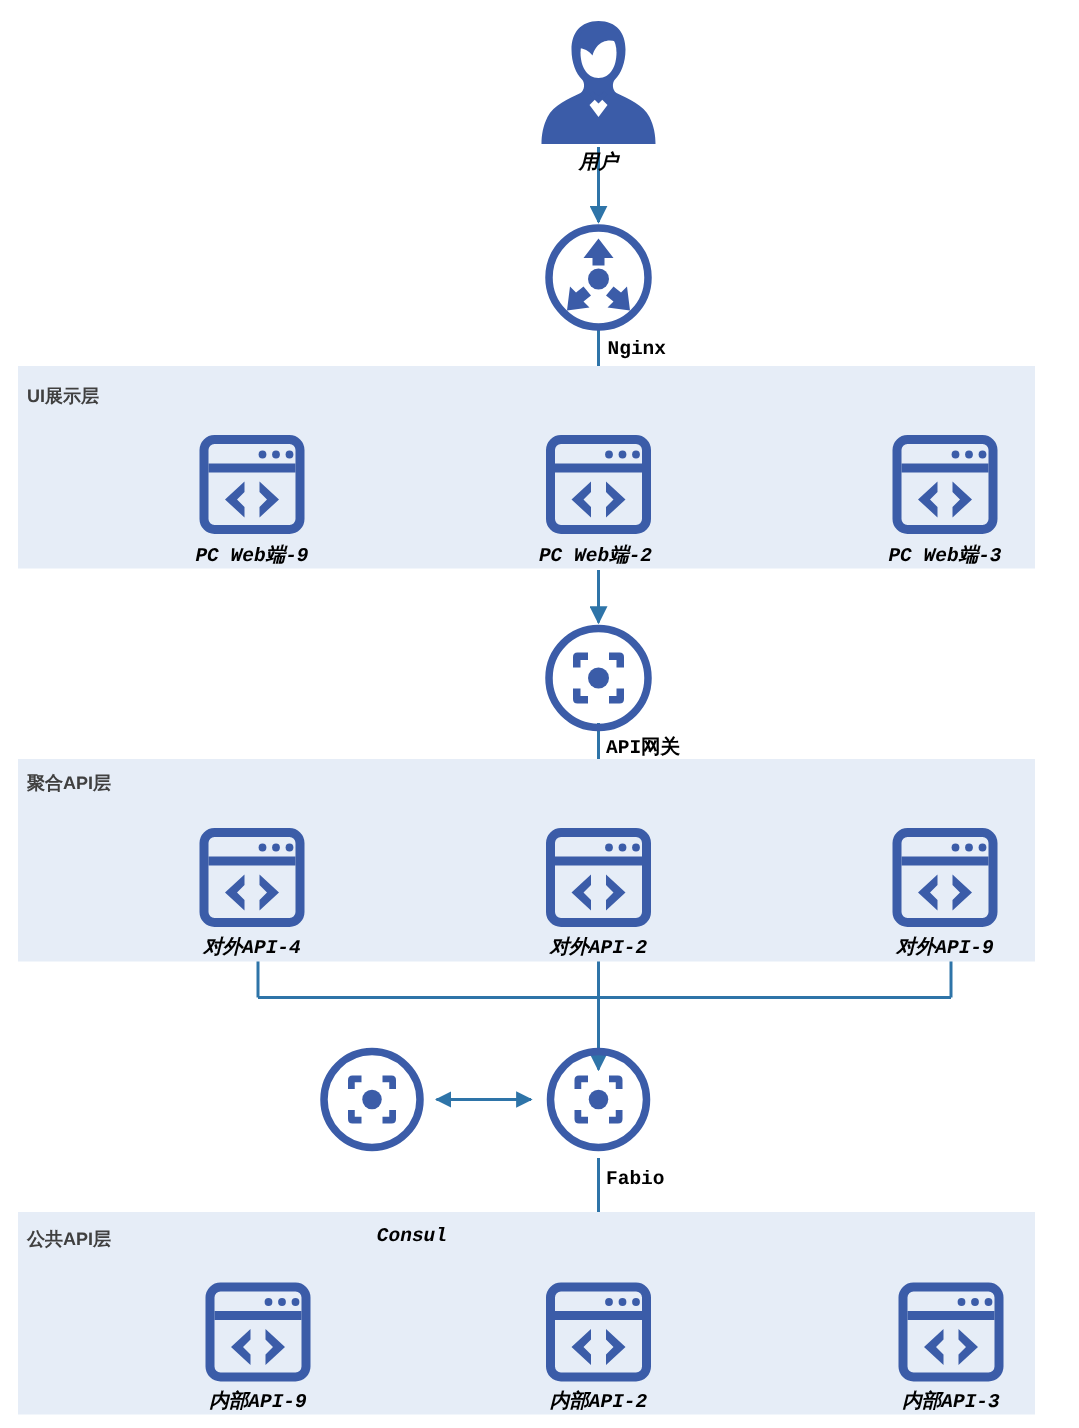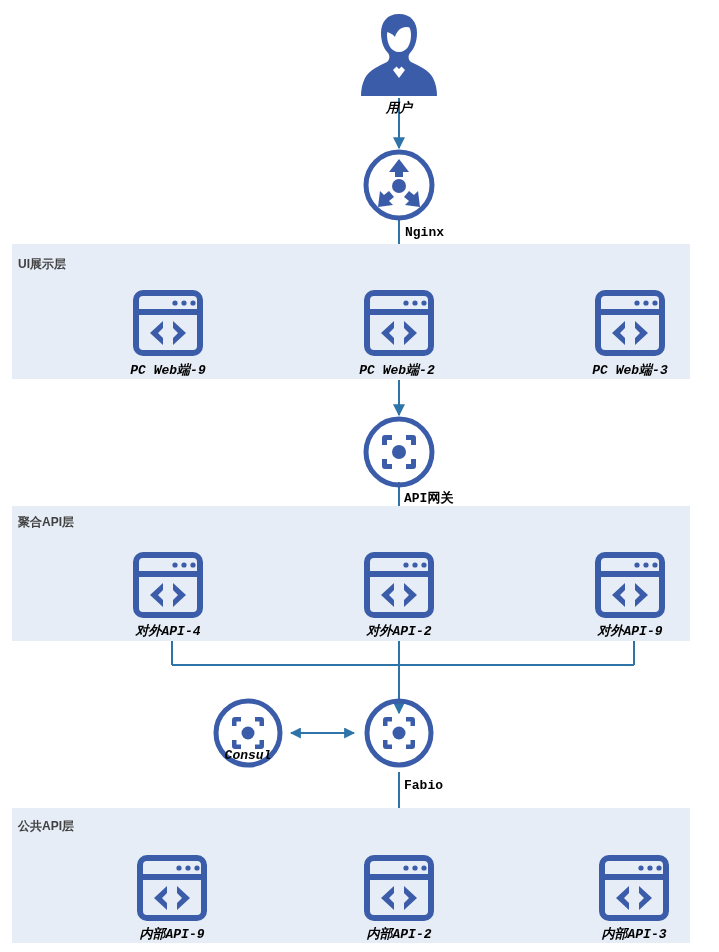--- a/index.html
+++ b/index.html
@@ -208,21 +208,21 @@
 <div class="node" style="left:212px;top:697px;width:72px;height:72px;">
   <svg width="72" height="72" viewBox="0 0 72 72">
     <circle cx="36" cy="36" r="32" fill="none" stroke="#3b5ca8" stroke-width="5"></circle>
     <circle cx="36" cy="36" r="6.5" fill="#3b5ca8"></circle>
     <path d="M20 29 L20 23 Q20 20 23 20 L29 20 L29 24.5 L24.5 24.5 L24.5 29 Z" fill="#3b5ca8"></path>
     <path d="M52 29 L52 23 Q52 20 49 20 L43 20 L43 24.5 L47.5 24.5 L47.5 29 Z" fill="#3b5ca8"></path>
     <path d="M20 43 L20 49 Q20 52 23 52 L29 52 L29 47.5 L24.5 47.5 L24.5 43 Z" fill="#3b5ca8"></path>
     <path d="M52 43 L52 49 Q52 52 49 52 L43 52 L43 47.5 L47.5 47.5 L47.5 43 Z" fill="#3b5ca8"></path>
   </svg>
 </div>
-<div class="node-label" style="left:198px;top:748px;width:100px;">Consul</div>
+<div class="node-label" style="left:198px;top:816px;width:100px;text-align:right;">Consul</div>
 
 <div class="node" style="left:363px;top:697px;width:72px;height:72px;">
   <svg width="72" height="72" viewBox="0 0 72 72">
     <circle cx="36" cy="36" r="32" fill="none" stroke="#3b5ca8" stroke-width="5"></circle>
     <circle cx="36" cy="36" r="6.5" fill="#3b5ca8"></circle>
     <path d="M20 29 L20 23 Q20 20 23 20 L29 20 L29 24.5 L24.5 24.5 L24.5 29 Z" fill="#3b5ca8"></path>
     <path d="M52 29 L52 23 Q52 20 49 20 L43 20 L43 24.5 L47.5 24.5 L47.5 29 Z" fill="#3b5ca8"></path>
     <path d="M20 43 L20 49 Q20 52 23 52 L29 52 L29 47.5 L24.5 47.5 L24.5 43 Z" fill="#3b5ca8"></path>
     <path d="M52 43 L52 49 Q52 52 49 52 L43 52 L43 47.5 L47.5 47.5 L47.5 43 Z" fill="#3b5ca8"></path>
   </svg>

